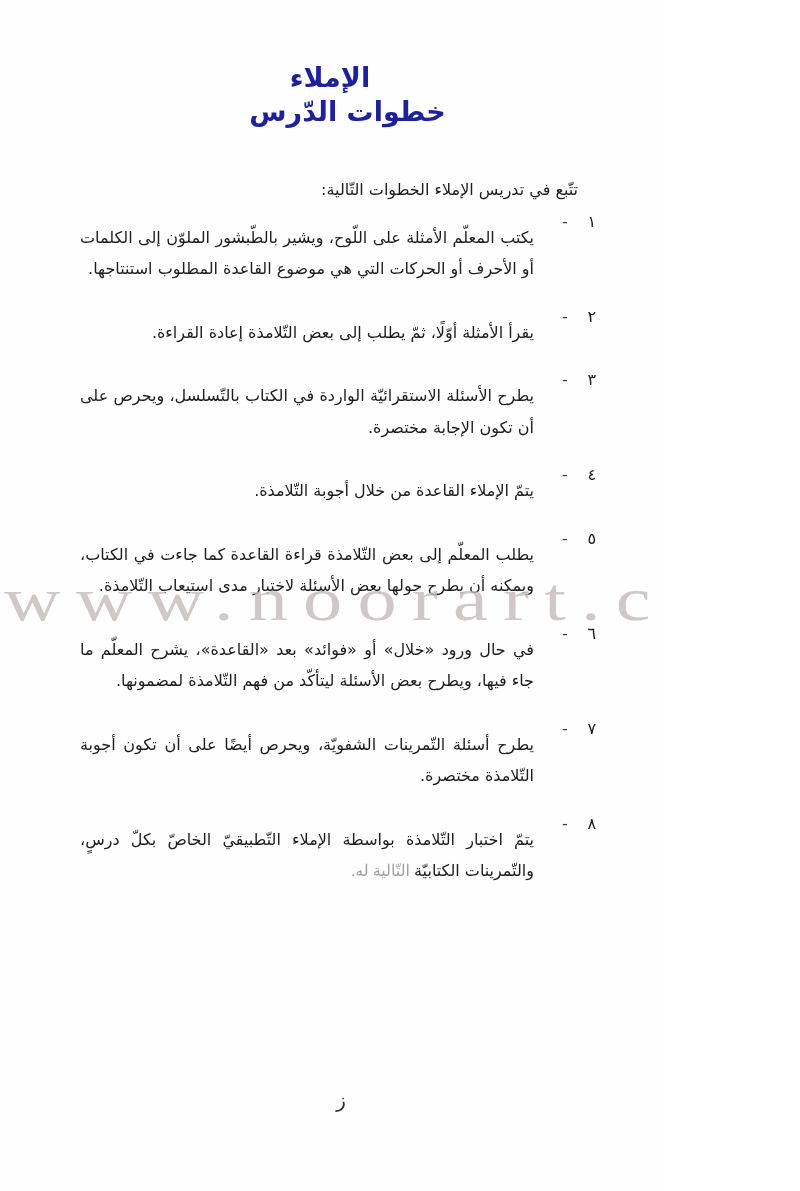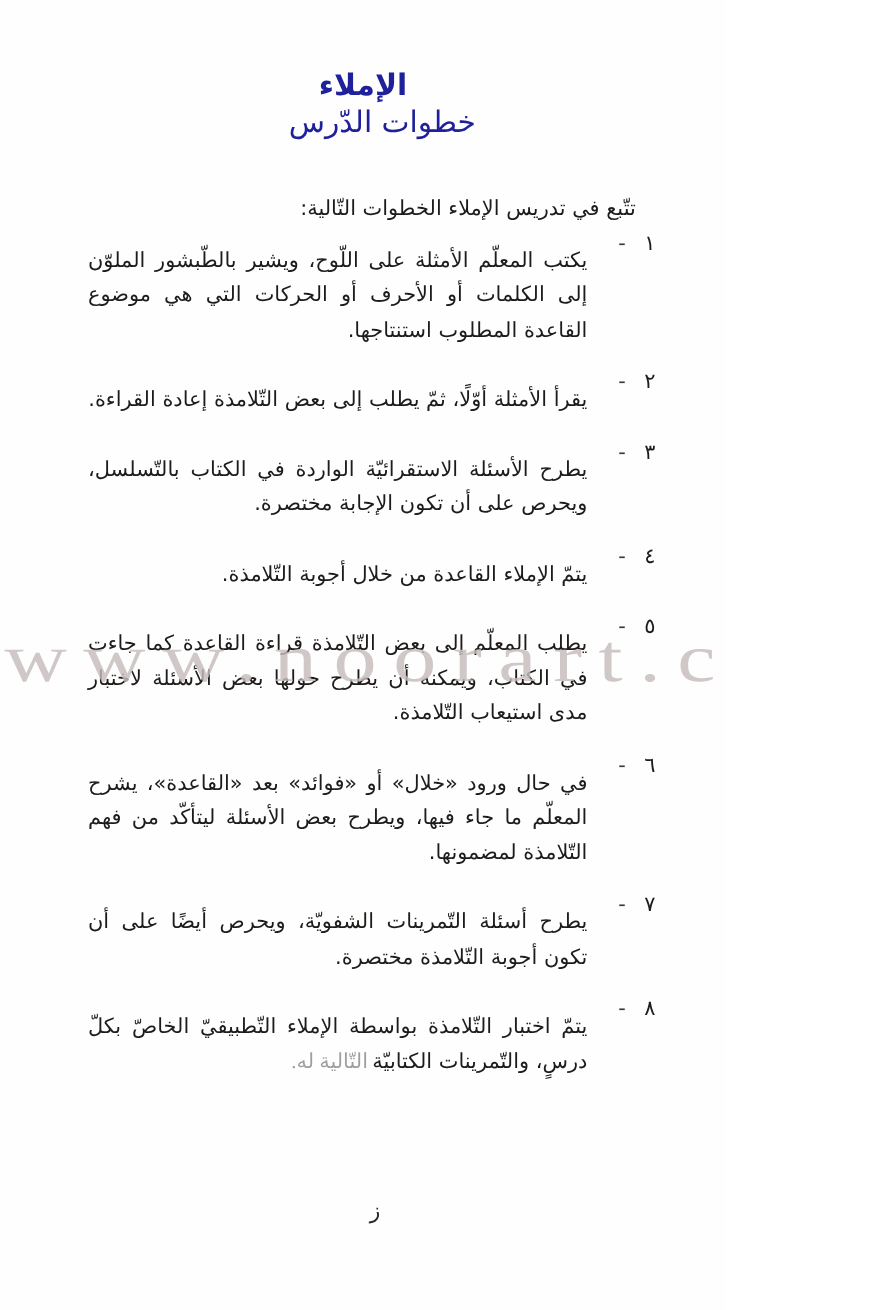--- a/index.html
+++ b/index.html
@@ -13,24 +13,24 @@
     position:relative;
     width:660px;height:1191px;
     background:var(--page-bg);
     direction:rtl;
     font-family:"DejaVu Sans",sans-serif;
     color:var(--text-color);
     overflow:hidden;
   }
   .header{padding-top:62px;text-align:center;color:var(--title-color);}
   .header h1{font-size:27px;line-height:32px;margin:0;font-weight:bold;}
-  .header h2{font-size:27px;line-height:32px;margin:2px 0 0;font-weight:normal;padding-left:35px;}
+  .header h2{font-size:27px;line-height:32px;margin:2px 0 0;font-weight:bold;padding-left:35px;}
   .body{
     margin:46px 64px 0 64px;
-    font-size:19px;
+    font-size:16px;
     line-height:31.5px;
     text-align:justify;
   }
   .intro{margin:0;padding-right:18px;}
   .step{display:flex;}
   .marker{
     flex:0 0 46px;
     box-sizing:border-box;
     display:flex;
     justify-content:space-between;

